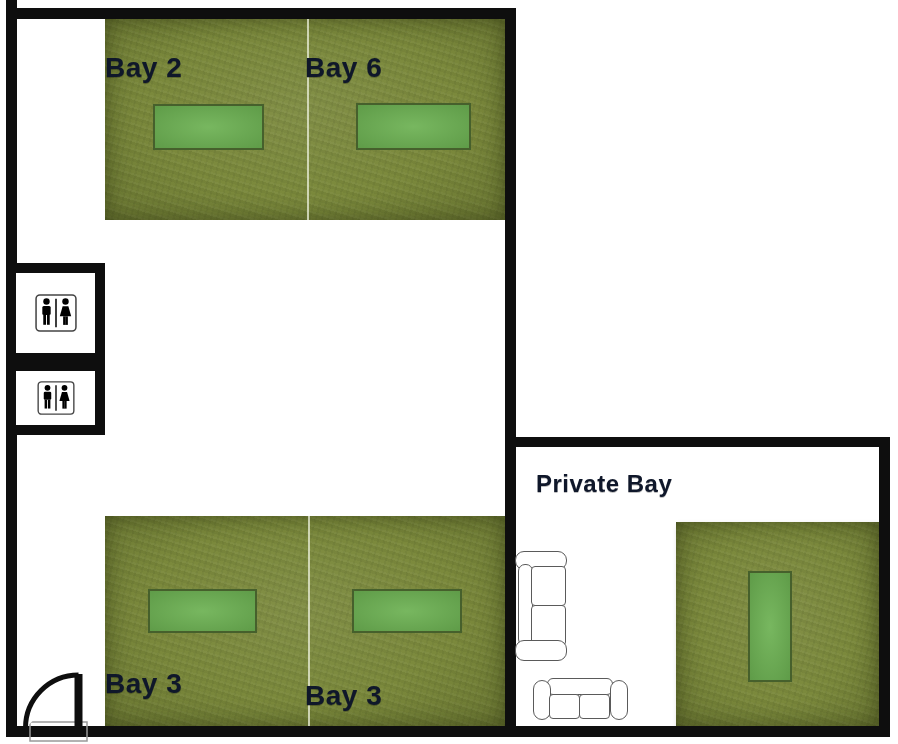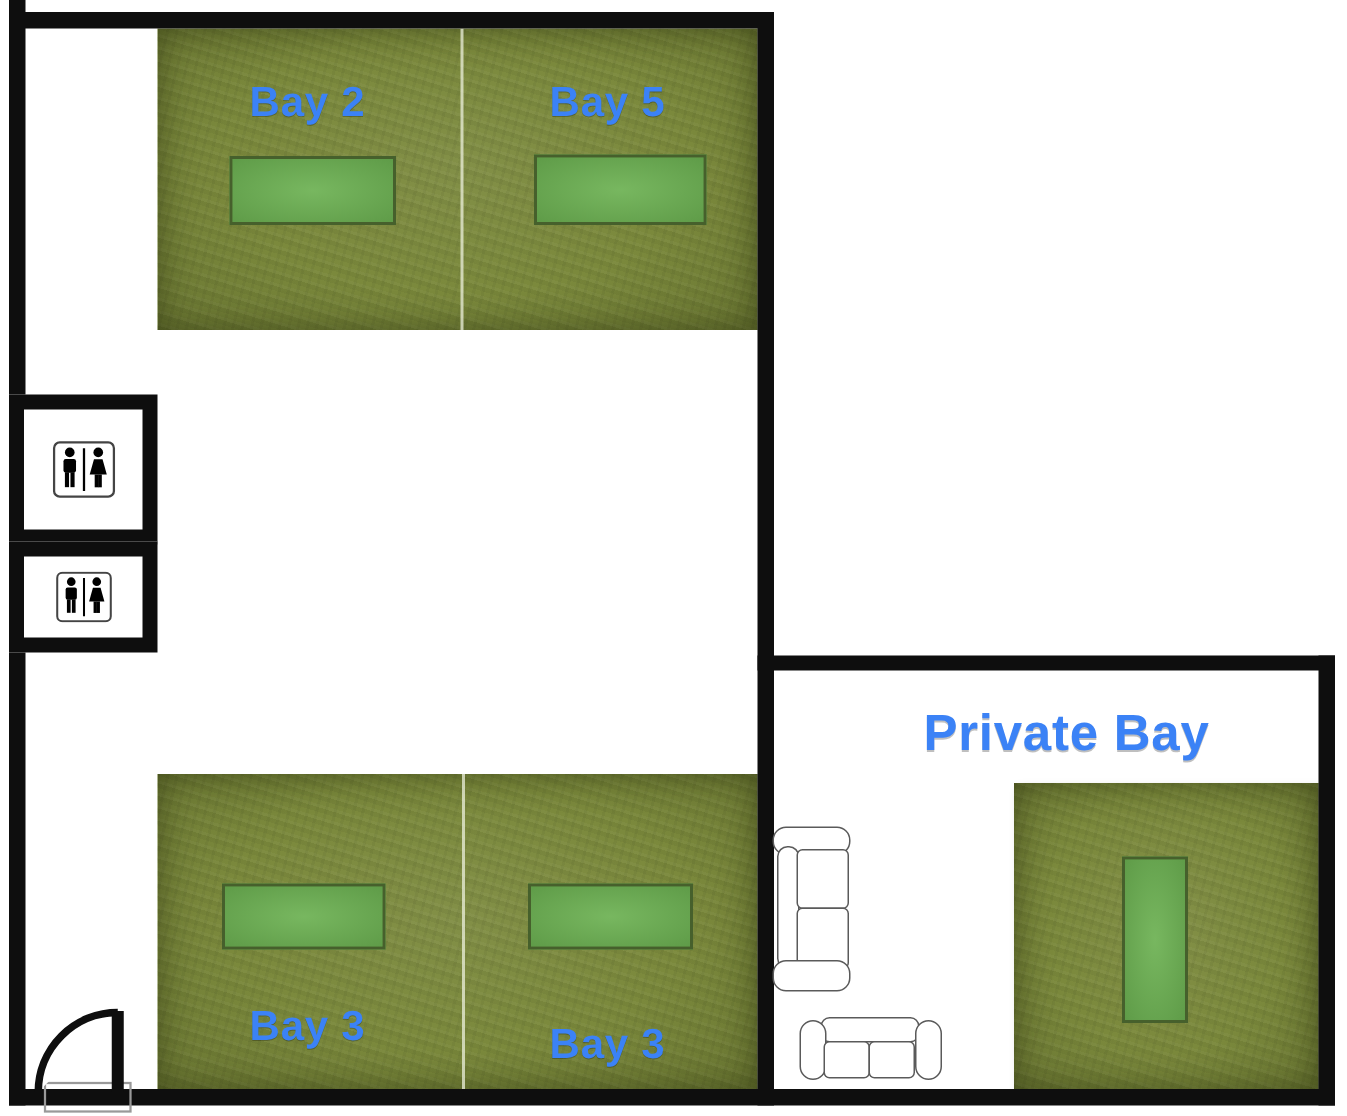--- a/index.html
+++ b/index.html
@@ -30,27 +30,27 @@
   
   .mat{position:absolute;z-index:2;background-color:#6cb152;border:2px solid #46602c;box-sizing:border-box;
     background-image:radial-gradient(ellipse at 50% 50%, rgba(255,255,255,0.08), rgba(0,0,0,0.12));}
   .mat-bay2{left:153px;top:104px;width:111px;height:46px;}
   .mat-bay1{left:356px;top:103px;width:115px;height:47px;}
   .mat-bay4{left:148px;top:589px;width:109px;height:44px;}
   .mat-bay3{left:352px;top:589px;width:110px;height:44px;}
   .mat-private{left:748px;top:571px;width:44px;height:111px;}
 
   
-  .bay-label{position:absolute;z-index:4;color:#3b82f6;font-weight:700;font-size:28px;
-    text-align:center;letter-spacing:0.5px;text-shadow:0 1px 0 rgba(0,0,0,0.25);}
+  .bay-label{position:absolute;z-index:4;color:#0f172a;font-weight:700;font-size:28px;
+    letter-spacing:0.5px;text-shadow:0 1px 0 rgba(0,0,0,0.25);}
   .label-bay2{left:105px;top:52px;width:200px;}
   .label-bay1{left:305px;top:52px;width:200px;}
   .label-bay4{left:105px;top:668px;width:200px;}
   .label-bay3{left:305px;top:668px;width:200px;margin-top:12px;}
-  .label-private{left:536px;top:470px;width:350px;font-size:34px;}
+  .label-private{left:536px;top:470px;width:350px;font-size:24px;}
 
   
   .restroom-box{position:absolute;z-index:4;background:#ffffff;border:10px solid #0e0e0e;box-sizing:border-box;
     display:flex;align-items:center;justify-content:center;}
   .restroom-upper{left:6px;top:263px;width:99px;height:100px;}
   .restroom-lower{left:6px;top:361px;width:99px;height:74px;}
   .restroom-icon{width:42px;height:38px;}
 
   
   .couch-part{position:absolute;z-index:4;background:#ffffff;border:1.5px solid #5a5a5a;box-sizing:border-box;}
@@ -83,21 +83,21 @@
   </div>
   <div class="turf turf-private"></div>
 
   <div class="mat mat-bay2"></div>
   <div class="mat mat-bay1"></div>
   <div class="mat mat-bay4"></div>
   <div class="mat mat-bay3"></div>
   <div class="mat mat-private"></div>
 
   <div class="bay-label label-bay2">Bay 2</div>
-  <div class="bay-label label-bay1">Bay 5</div>
+  <div class="bay-label label-bay1">Bay 6</div>
   <div class="bay-label label-bay4">Bay 3</div>
   <div class="bay-label label-bay3">Bay 3</div>
   <div class="bay-label label-private">Private Bay</div>
 
   <div class="wall wall-left"></div>
   <div class="wall wall-top"></div>
   <div class="wall wall-right-main"></div>
   <div class="wall wall-bottom"></div>
   <div class="wall wall-private-top"></div>
   <div class="wall wall-private-right"></div>

